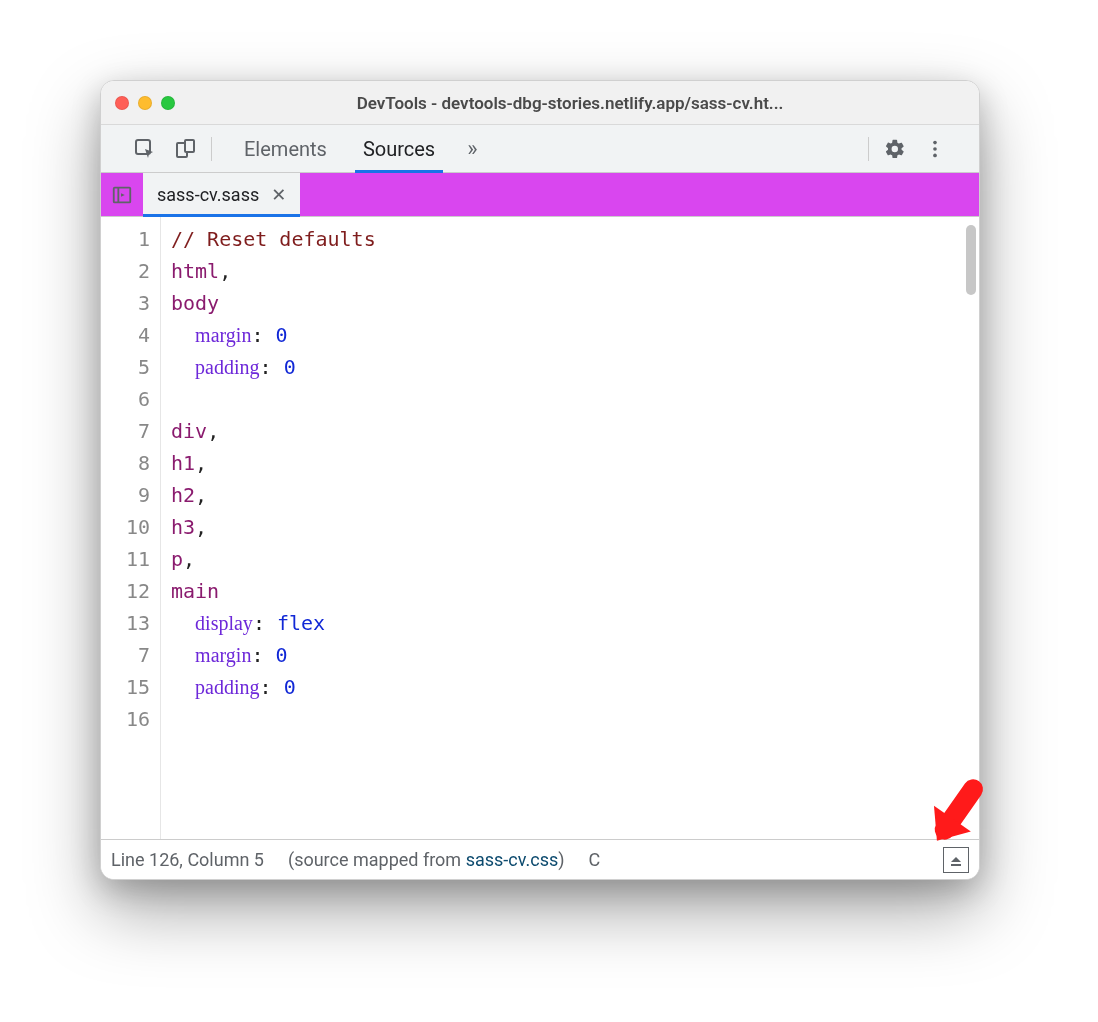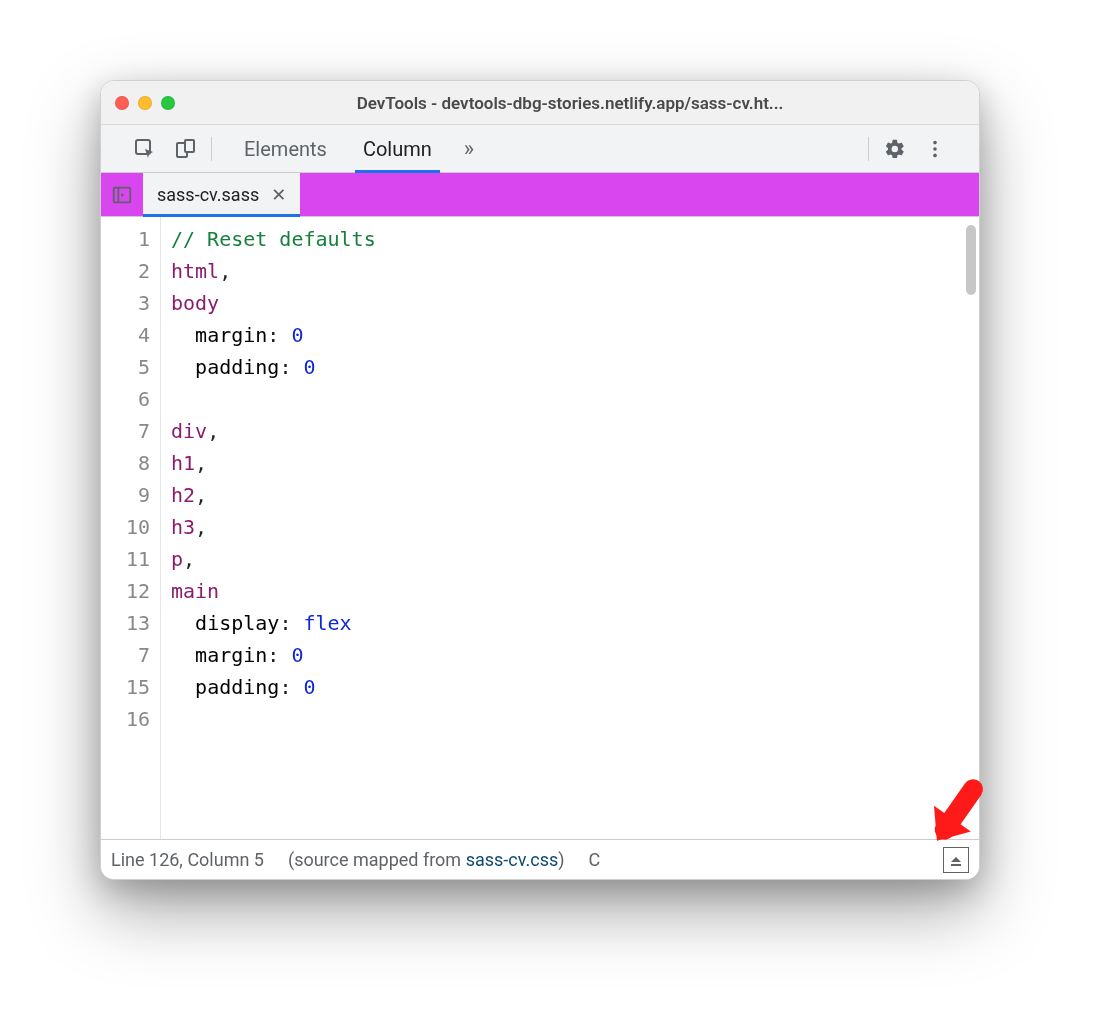--- a/index.html
+++ b/index.html
@@ -75,23 +75,23 @@
   .gutter {
     width: 60px; background: #fff; text-align: right; padding: 6px 10px 6px 0;
     font-family: Menlo, Consolas, monospace; font-size: 20px; color: #888; line-height: 32px;
     border-right: 1px solid #e6e6e6;
   }
   .code {
     flex: 1; padding: 6px 0 6px 10px; font-family: Menlo, Consolas, monospace;
     font-size: 20px; line-height: 32px; white-space: pre; overflow: hidden;
     color: #222;
   }
-  .tok-comment { color: #15803d; }
+  .tok-comment { color: #7f1d1d; }
   .tok-selector { color: #8a1b6e; }
-  .tok-prop { color: #000000; }
+  .tok-prop { color: #6d28d9; font-family: Liberation Serif, serif; }
   .tok-val { color: #1128d6; }
   .tok-punc { color: #222; }
   .scroll-thumb {
     position: absolute; right: 3px; top: 8px; width: 10px; height: 70px;
     background: #c7c7c7; border-radius: 5px;
   }
   
   .statusbar {
     height: 40px; border-top: 1px solid #ccc; background: #fff;
     display: flex; align-items: center; padding: 0 10px;
@@ -138,21 +138,21 @@
           <rect x="4" y="6" width="10" height="14" rx="1"></rect>
           <rect x="12" y="3" width="9" height="12" rx="1" fill="#f1f3f4"></rect>
         </svg>
       </div>
       <div class="tb-sep"></div>
       <div class="tabs">
         <div class="tab">
           <span>Elements</span>
         </div>
         <div class="tab active">
-          <span>Column</span>
+          <span>Sources</span>
         </div>
       </div>
       <div class="chevrons">»</div>
       <div class="spacer"></div>
       <div class="tb-sep"></div>
       <div class="tb-btn">
         <svg width="22" height="22" viewBox="0 0 24 24" fill="#5f6368">
           <path d="M19.14,12.94a7,7,0,0,0,.05-.94,7,7,0,0,0-.05-.94l2.11-1.65a.5.5,0,0,0,.12-.64l-2-3.46a.5.5,0,0,0-.61-.22l-2.49,1a7,7,0,0,0-1.63-.94l-.38-2.65A.5.5,0,0,0,13.77,2H9.77a.5.5,0,0,0-.49.42L8.9,5.07a7,7,0,0,0-1.63.94l-2.49-1a.5.5,0,0,0-.61.22l-2,3.46a.5.5,0,0,0,.12.64L4.4,11.06a7,7,0,0,0-.05.94,7,7,0,0,0,.05.94L2.29,14.59a.5.5,0,0,0-.12.64l2,3.46a.5.5,0,0,0,.61.22l2.49-1a7,7,0,0,0,1.63.94l.38,2.65a.5.5,0,0,0,.49.42h4a.5.5,0,0,0,.49-.42l.38-2.65a7,7,0,0,0,1.63-.94l2.49,1a.5.5,0,0,0,.61-.22l2-3.46a.5.5,0,0,0-.12-.64ZM11.77,15.5A3.5,3.5,0,1,1,15.27,12,3.5,3.5,0,0,1,11.77,15.5Z"></path>
         </svg>
       </div>

